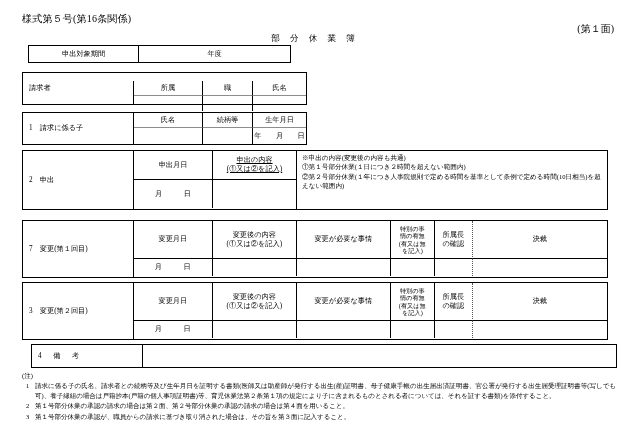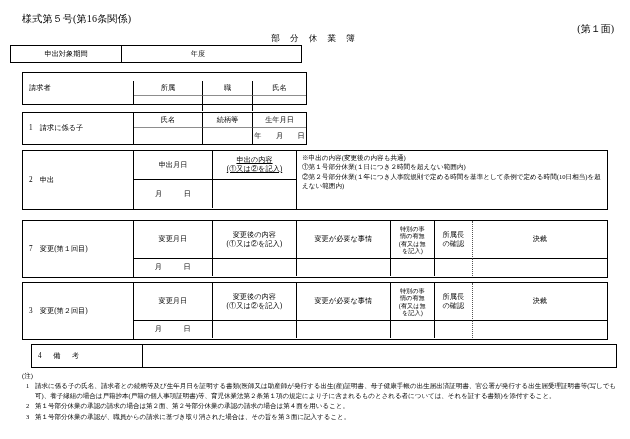--- a/index.html
+++ b/index.html
@@ -69,21 +69,21 @@
   .bb-thin { border-bottom: 1px solid #8d8d8d; }
   .bl-dot { border-left: 1.2px dotted #555; }
   .left { justify-content: flex-start; text-align: left; padding-left: 6px; }
   .stack {
     flex-direction: column;
     justify-content: center;
   }
   .sp2 { letter-spacing: 2.2px; }
 
   
-  #tbl-period { left: 10px; top: 45px; width: 292px; height: 18px; }
+  #tbl-period { left: 28px; top: 45px; width: 263px; height: 18px; }
   #tbl-period .c1 { width: 110px; }
   #tbl-period .c2 { width: 153px; }
 
   
   #tbl-claimant { left: 22px; top: 72px; width: 285px; height: 33px; }
   #tbl-claimant .c-lbl { width: 110px; }
   #tbl-claimant .c-a { width: 68px; }
   #tbl-claimant .c-b { width: 50px; }
   #tbl-claimant .c-c { width: 54px; }
   #tbl-claimant .hrow { height: 15px; }

